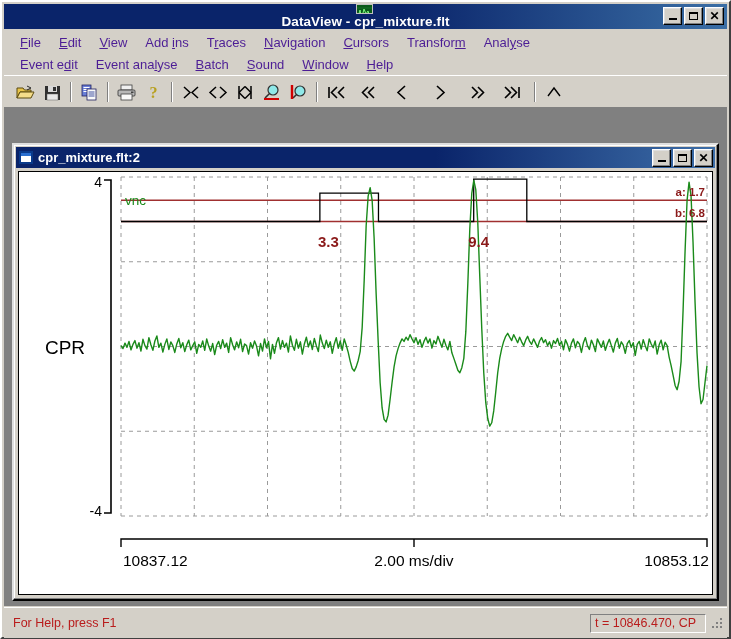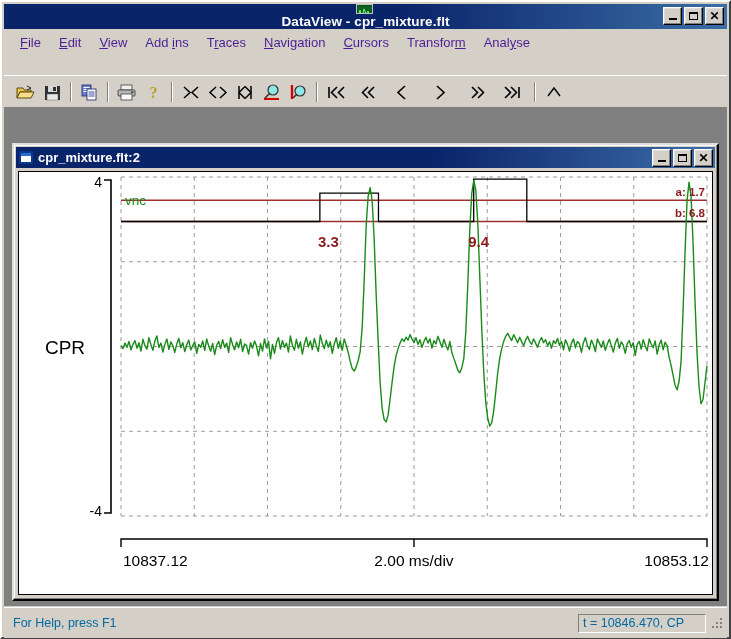--- a/index.html
+++ b/index.html
@@ -93,24 +93,24 @@
   #plotsvg{display:block;}
   
   #statusbar{
     position:absolute;left:2px;top:605px;width:723px;height:30px;
     background:#d4d0c8;border-top:1px solid #fff;
     display:flex;align-items:center;
   }
   .sbpanel{
     height:19px;display:flex;align-items:center;padding:0 4px;
     border:1px solid;border-color:#808080 #ffffff #ffffff #808080;
-    font-size:12.5px;color:#0369a1;box-sizing:border-box;
+    font-size:12.5px;color:#b91c1c;box-sizing:border-box;
   }
   #sb-help{margin-left:4px;flex:1;border-color:transparent;}
-  #sb-coord{width:128px;margin-right:4px;}
+  #sb-coord{width:116px;margin-right:4px;}
   .grip{width:14px;height:14px;margin-right:3px;position:relative;}
   .grip i{position:absolute;width:2px;height:2px;background:#808080;}
 </style>
 </head>
 <body>
 
 <div id="app">
 
   <div id="titlebar">
     <span class="tb-icon">
@@ -142,20 +142,28 @@
     <div class="menurow">
       <div class="mi"><u>F</u>ile</div>
       <div class="mi"><u>E</u>dit</div>
       <div class="mi"><u>V</u>iew</div>
       <div class="mi">Add <u>i</u>ns</div>
       <div class="mi">T<u>r</u>aces</div>
       <div class="mi"><u>N</u>avigation</div>
       <div class="mi"><u>C</u>ursors</div>
       <div class="mi">Transfor<u>m</u></div>
       <div class="mi">Anal<u>y</u>se</div>
+    </div>
+    <div class="menurow">
+      <div class="mi">Event e<u>d</u>it</div>
+      <div class="mi">Event ana<u>l</u>yse</div>
+      <div class="mi"><u>B</u>atch</div>
+      <div class="mi"><u>S</u>ound</div>
+      <div class="mi"><u>W</u>indow</div>
+      <div class="mi"><u>H</u>elp</div>
     </div>
   </div>
 
   <div id="toolbar">
     <div style="width:8px"></div>
     <div class="tbtn">
       <svg width="19" height="17" viewBox="0 0 19 17">
         <path d="M1 14 L1 4 L7 4 L8.5 6 L15 6 L15 8 L4 8 L1 14 Z" fill="#e8c44a" stroke="#5a4a10" stroke-width="1"></path>
         <path d="M1 14 L4 8 L18 8 L15 14 Z" fill="#f5dd8a" stroke="#5a4a10" stroke-width="1"></path>
         <path d="M11 2 L15 4 L11 6" fill="none" stroke="#2a2a2a" stroke-width="1"></path>

